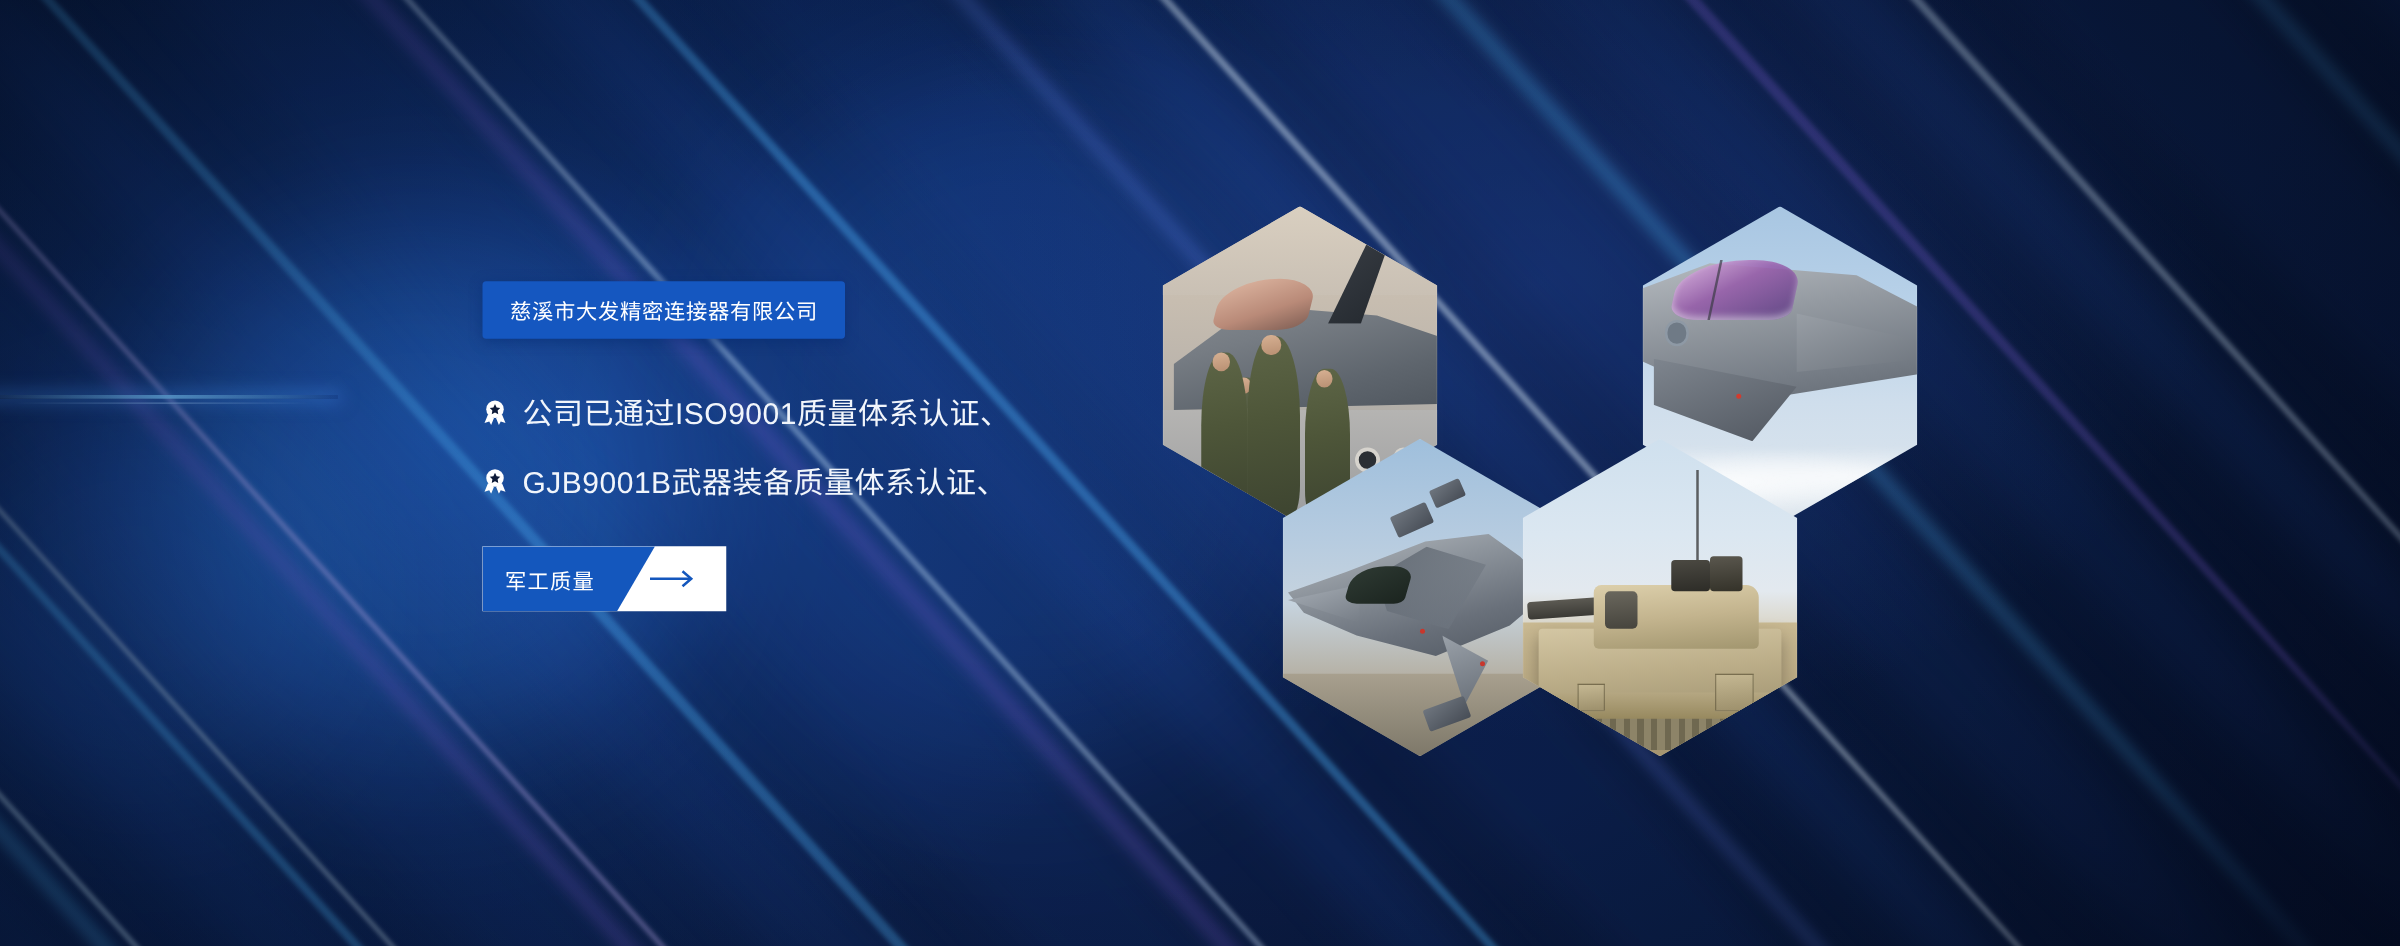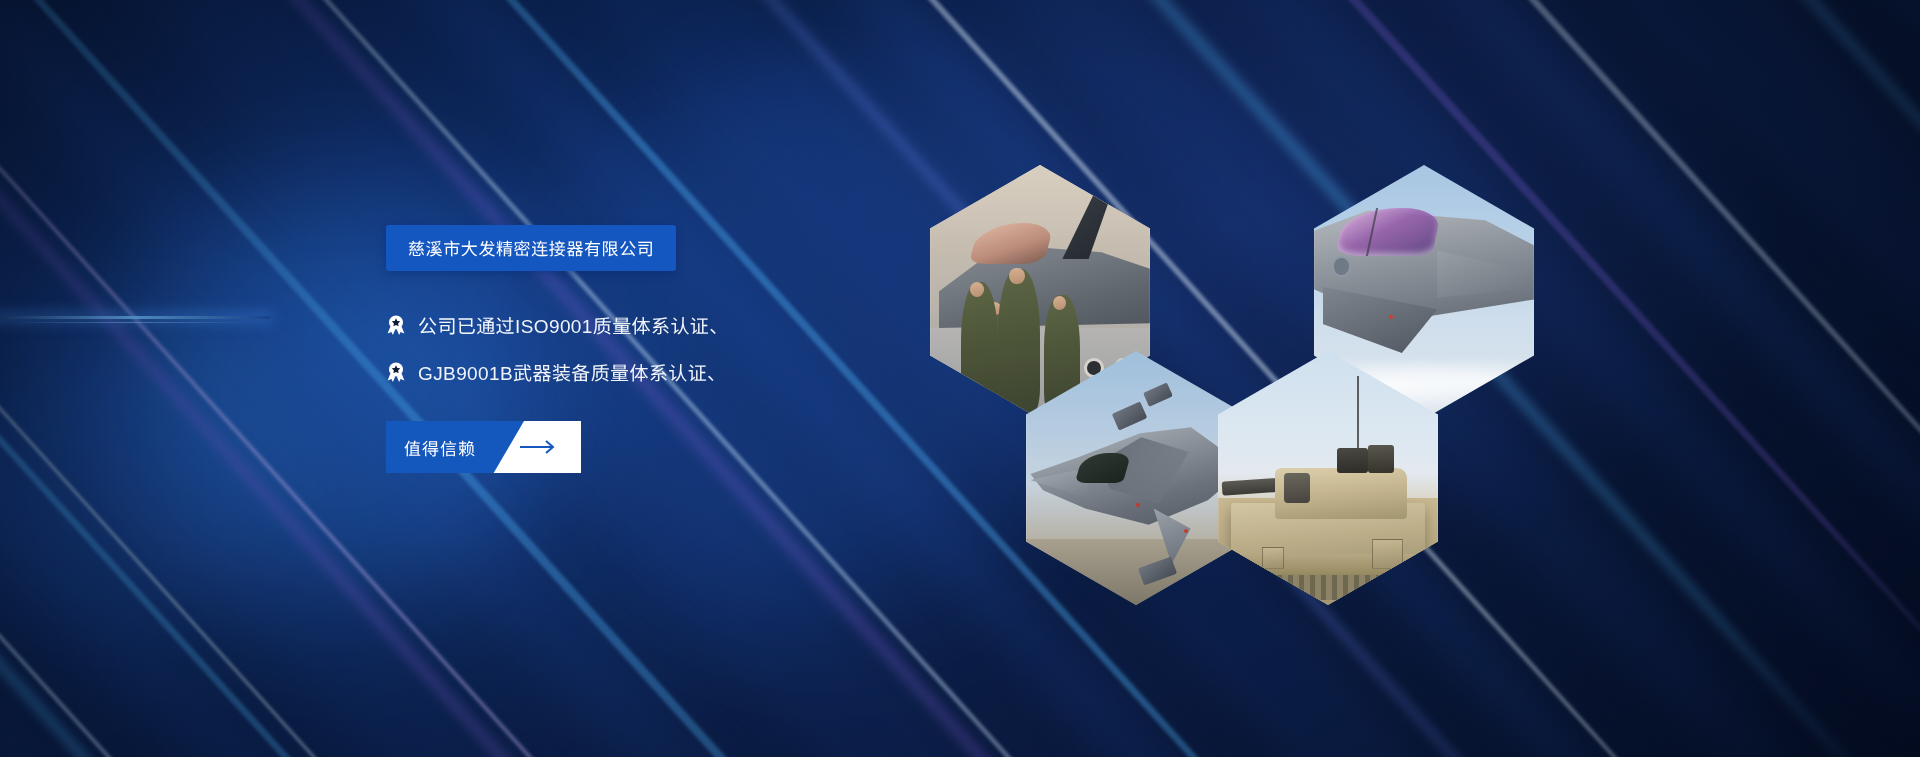--- a/index.html
+++ b/index.html
@@ -395,21 +395,21 @@
     white-space:nowrap;
   }
 
   .bullets { margin-top:40px; }
   .bullet {
     display:flex;
     align-items:center;
     gap:12px;
     margin-bottom:20px;
     color:#f1f5fb;
-    font-size:19px;
+    font-size:24px;
     letter-spacing:.4px;
   }
   .bullet:last-child { margin-bottom:0; }
   .medal-icon { flex:0 0 20px; width:20px; height:20px; display:block; }
 
   
   .cta {
     position:relative;
     margin-top:36px;
     width:195px; height:52px;
@@ -585,21 +585,21 @@
           </svg>
         </span>
         <span>GJB9001B武器装备质量体系认证、</span>
       </div>
 
 
     </div>
 
     <a class="cta" href="#">
       <span class="cta-blue"></span>
-      <span class="cta-label">值得信赖</span>
+      <span class="cta-label">军工质量</span>
       <span class="cta-arrow">
         <svg viewBox="0 0 40 16" width="40" height="16" aria-hidden="true">
           <line x1="1" y1="8" x2="33" y2="8" stroke="#1457bd" stroke-width="2"></line>
           <polyline points="27,2 34,8 27,14" fill="none" stroke="#1457bd" stroke-width="2"></polyline>
         </svg>
       </span>
     </a>
 
   </div>
 

